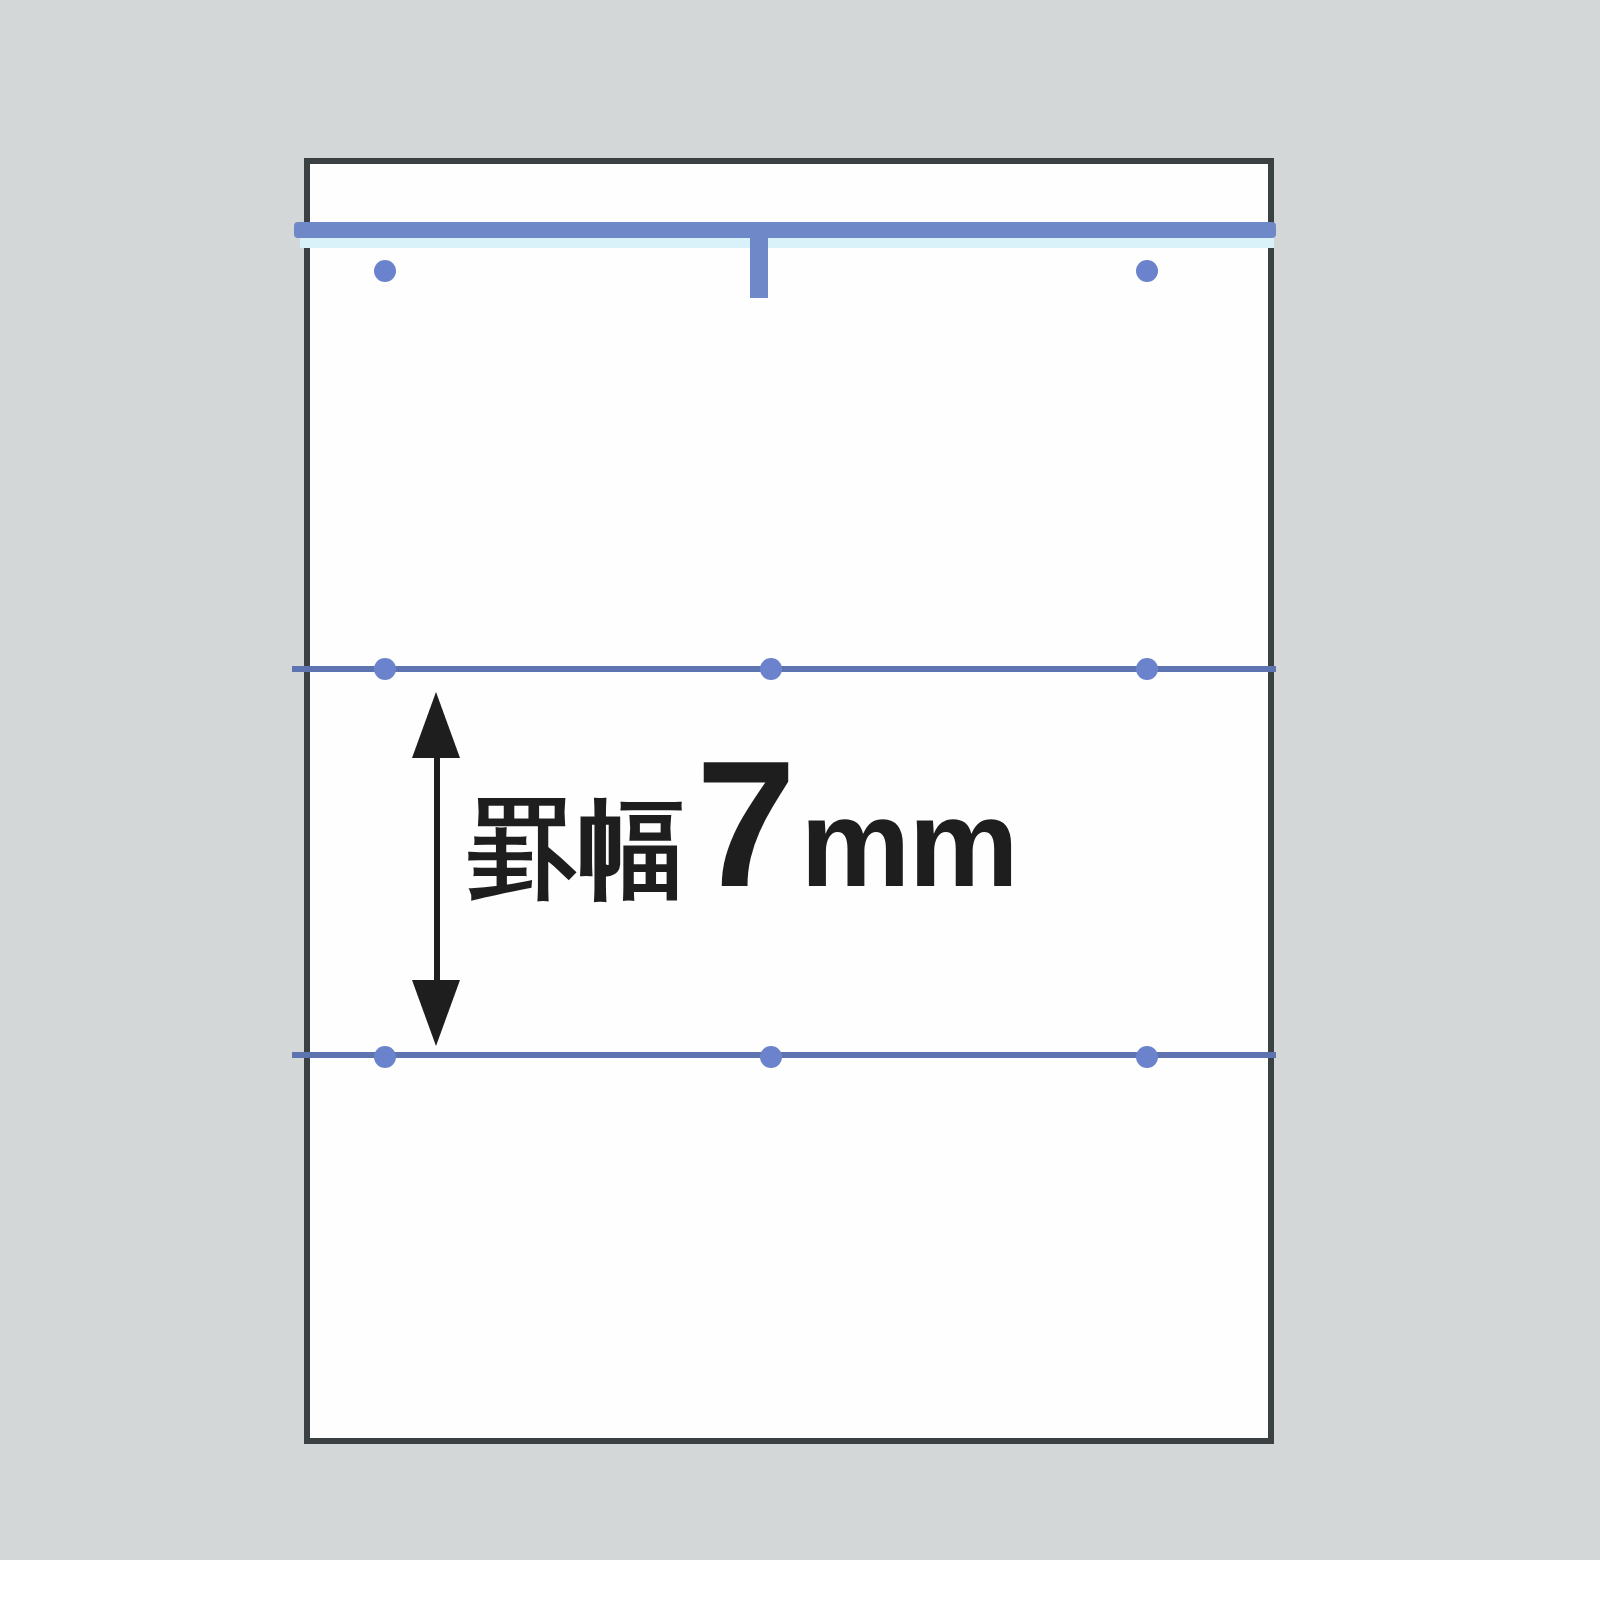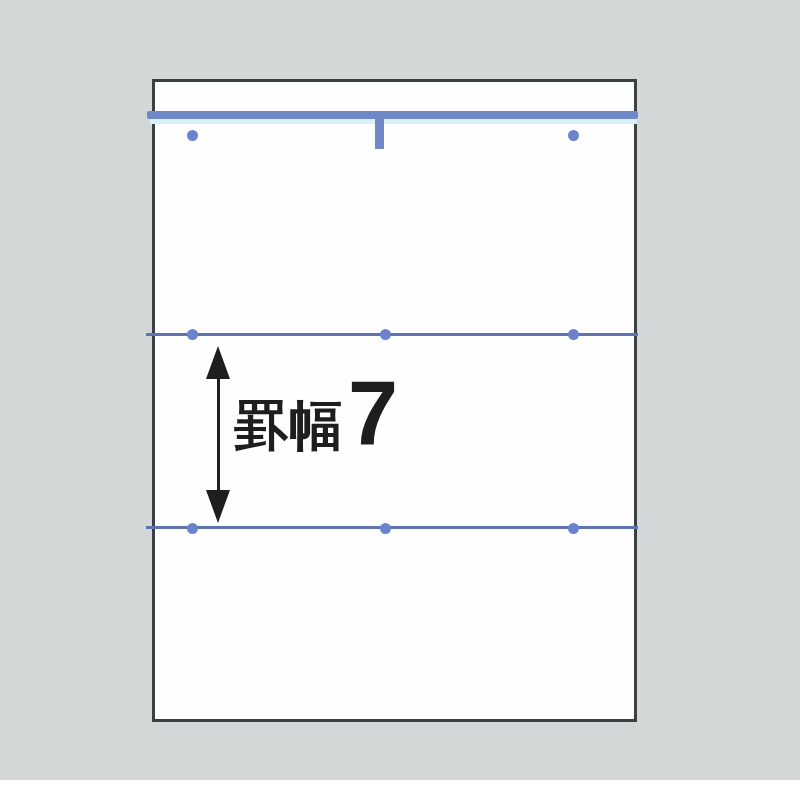--- a/index.html
+++ b/index.html
@@ -130,15 +130,16 @@
   <div class="dot b-c"></div>
   <div class="dot b-r"></div>
 
   <div class="arrow-shaft"></div>
   <div class="arrow-head up"></div>
   <div class="arrow-head down"></div>
 
   <div class="ruling-label">
     <span class="prefix">罫幅</span>
     <span class="number">7</span>
+    <span class="unit">mm</span>
   </div>
 
 </div>
 
 </body></html>

